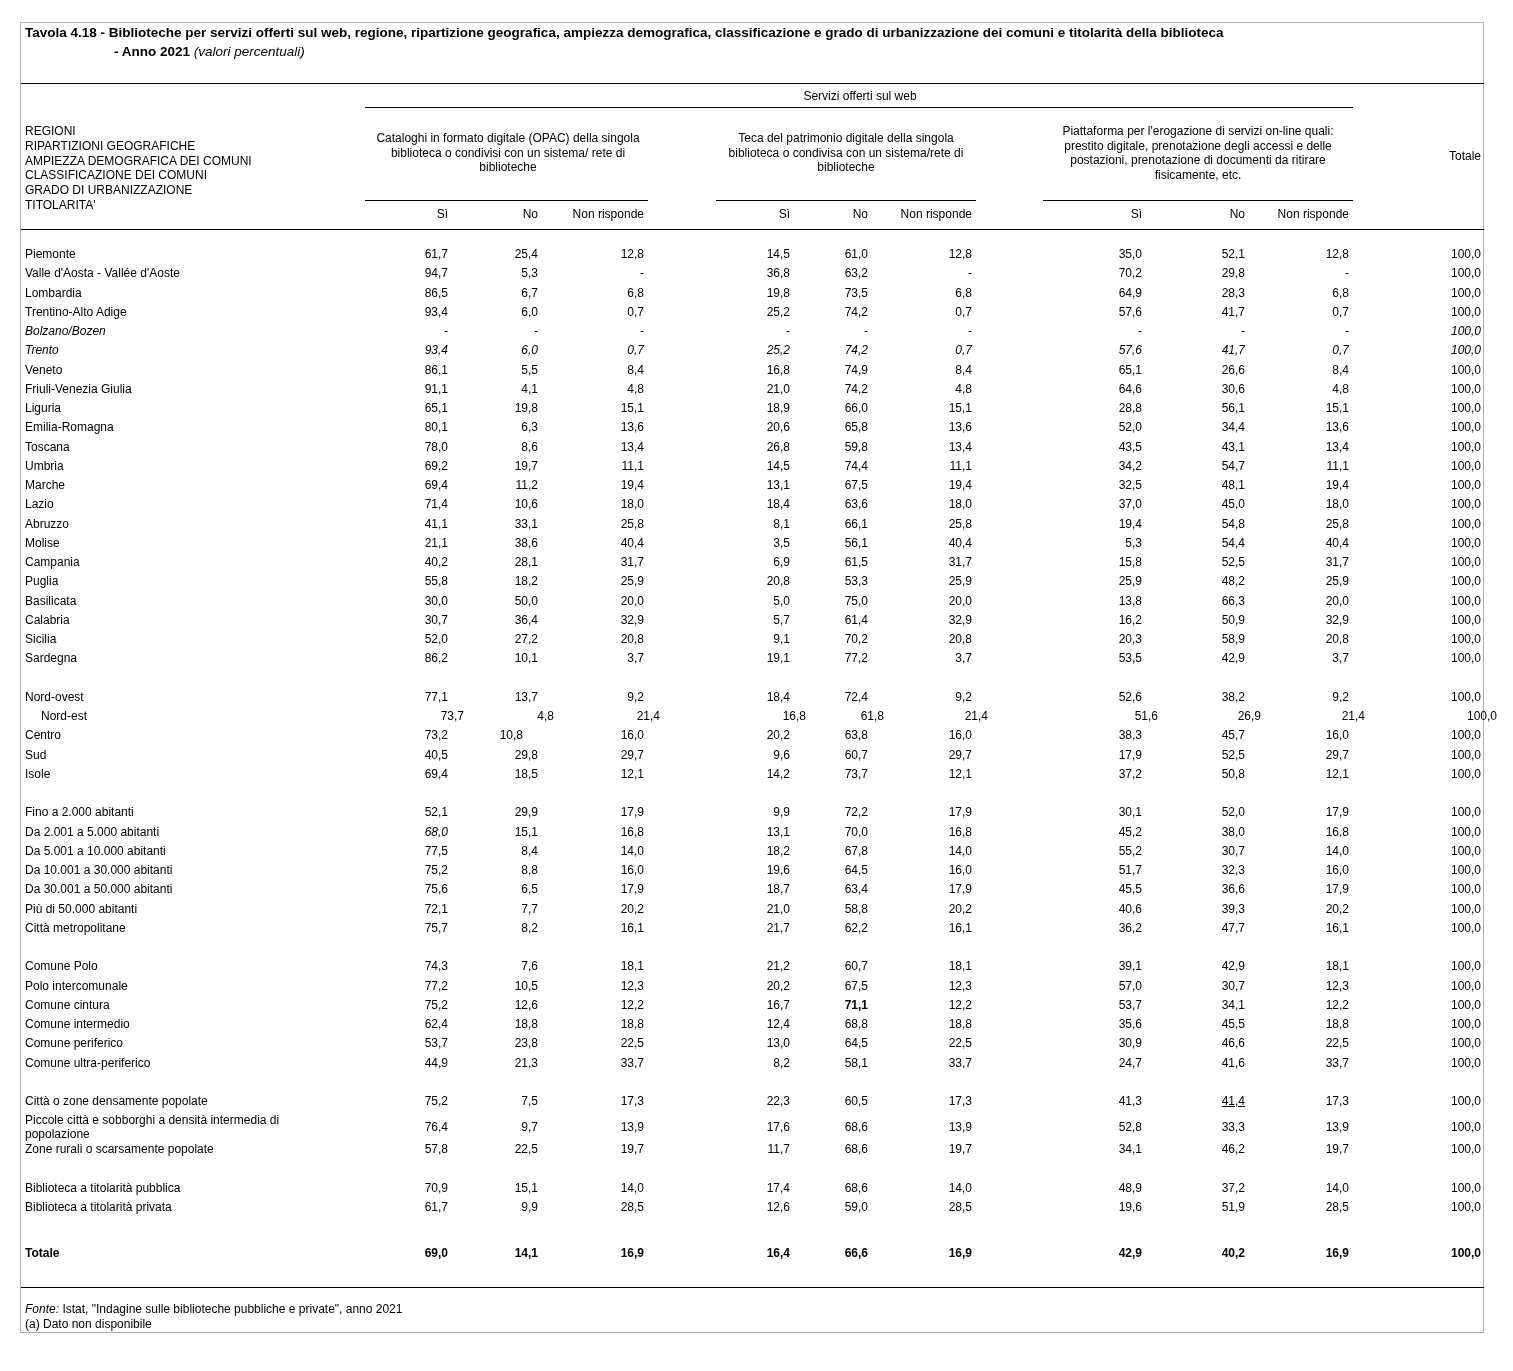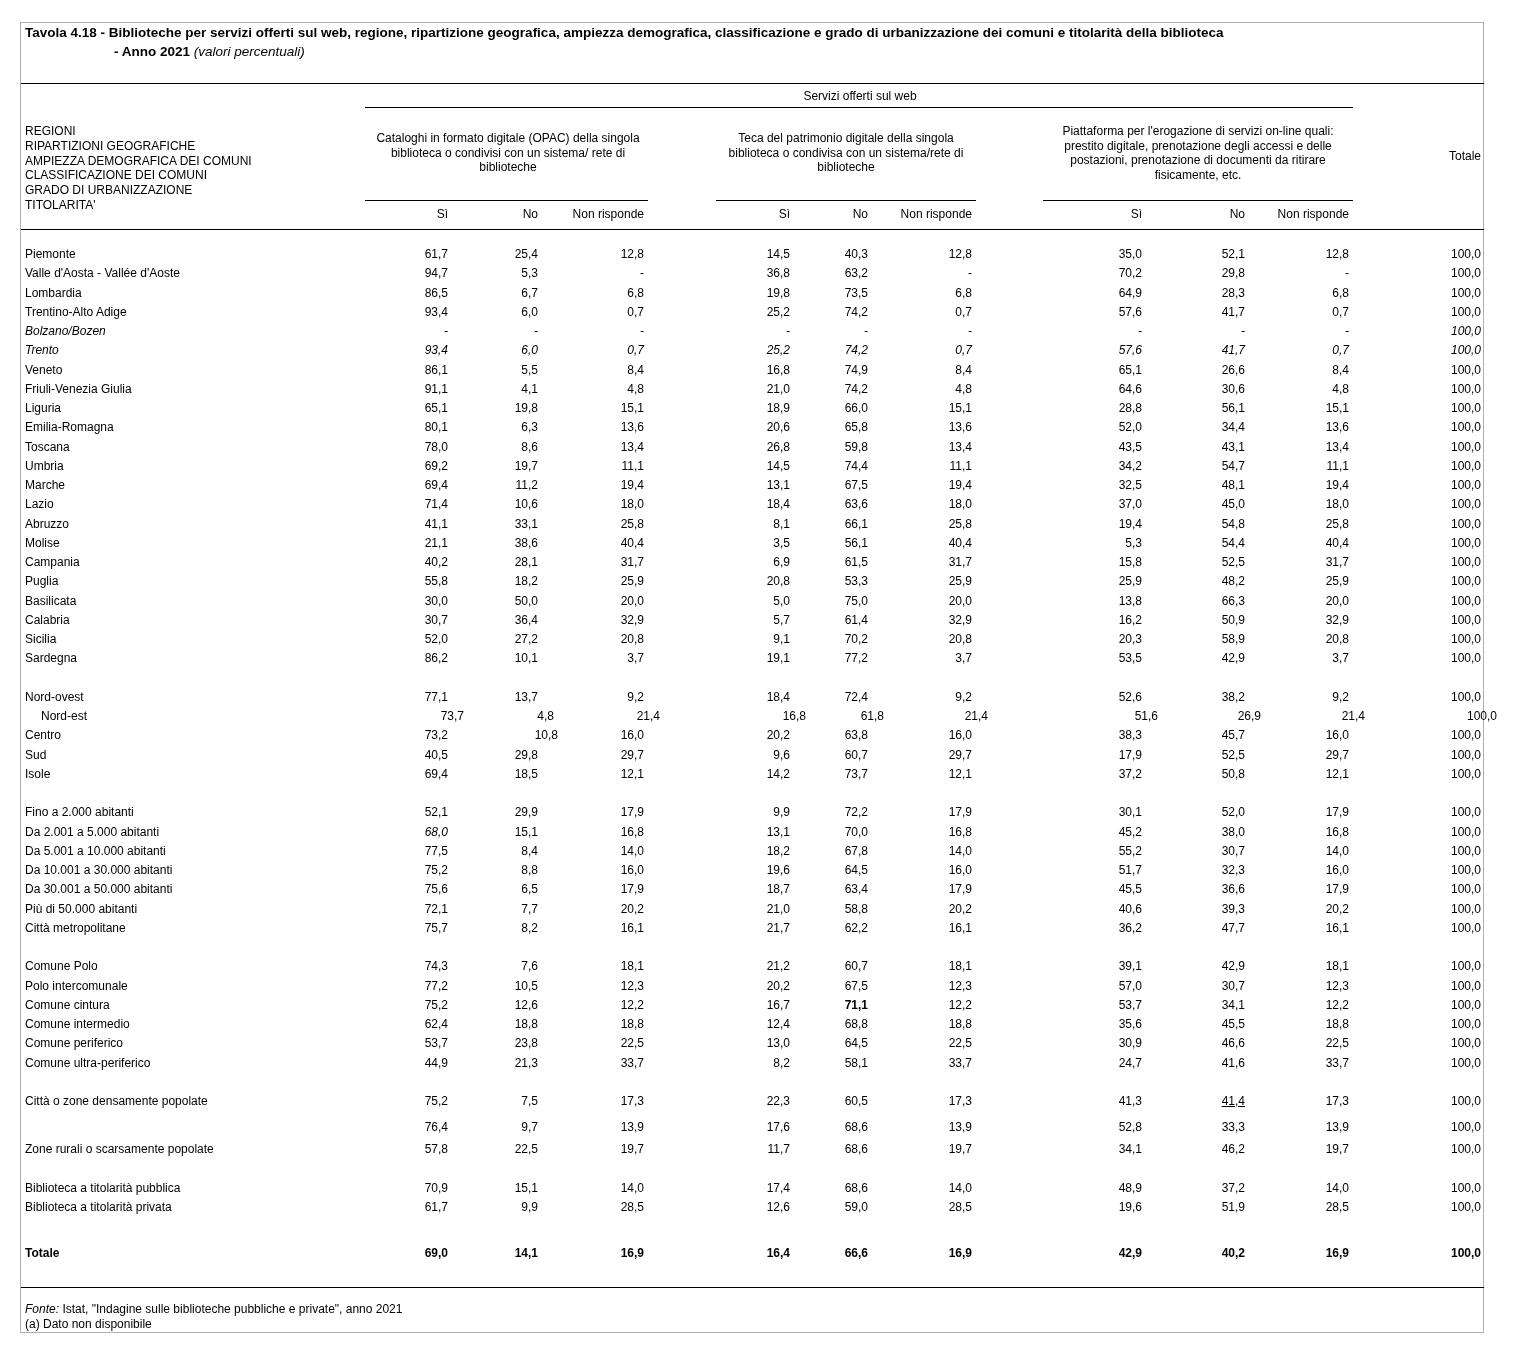--- a/index.html
+++ b/index.html
@@ -69,21 +69,21 @@
 <div class="t r" style="left:1197px; width:48px; top:207px;">No</div>
 <div class="t r" style="left:1249px; width:100px; top:207px;">Non risponde</div>
 
 <div id="body-rows">
     <div class="row" style="top: 245px;">
       <span class="lbl">Piemonte</span>
       <span class="v" style="left: 388px;">61,7</span>
       <span class="v" style="left: 478px;">25,4</span>
       <span class="v" style="left: 584px;">12,8</span>
       <span class="v" style="left: 730px;">14,5</span>
-      <span class="v" style="left: 808px;">40,3</span>
+      <span class="v" style="left: 808px;">61,0</span>
       <span class="v" style="left: 912px;">12,8</span>
       <span class="v" style="left: 1082px;">35,0</span>
       <span class="v" style="left: 1185px;">52,1</span>
       <span class="v" style="left: 1289px;">12,8</span>
       <span class="v" style="left: 1421px;">100,0</span>
     </div>
     <div class="row" style="top: 264.25px;">
       <span class="lbl">Valle d'Aosta - Vallée d'Aoste</span>
       <span class="v" style="left: 388px;">94,7</span>
       <span class="v" style="left: 478px;">5,3</span>
@@ -378,21 +378,21 @@
       <span class="v" style="left: 808px;">61,8</span>
       <span class="v" style="left: 912px;">21,4</span>
       <span class="v" style="left: 1082px;">51,6</span>
       <span class="v" style="left: 1185px;">26,9</span>
       <span class="v" style="left: 1289px;">21,4</span>
       <span class="v" style="left: 1421px;">100,0</span>
     </div>
     <div class="row" style="top: 726.25px;">
       <span class="lbl">Centro</span>
       <span class="v" style="left: 388px;">73,2</span>
-      <span class="v" style="left: 498px;">10,8</span>
+      <span class="v" style="left: 463px;">10,8</span>
       <span class="v" style="left: 584px;">16,0</span>
       <span class="v" style="left: 730px;">20,2</span>
       <span class="v" style="left: 808px;">63,8</span>
       <span class="v" style="left: 912px;">16,0</span>
       <span class="v" style="left: 1082px;">38,3</span>
       <span class="v" style="left: 1185px;">45,7</span>
       <span class="v" style="left: 1289px;">16,0</span>
       <span class="v" style="left: 1421px;">100,0</span>
     </div>
     <div class="row" style="top: 745.5px;">
@@ -597,20 +597,21 @@
       <span class="v" style="left: 584px;">17,3</span>
       <span class="v" style="left: 730px;">22,3</span>
       <span class="v" style="left: 808px;">60,5</span>
       <span class="v" style="left: 912px;">17,3</span>
       <span class="v" style="left: 1082px;">41,3</span>
       <span class="v" style="left: 1185px; text-decoration: underline;">41,4</span>
       <span class="v" style="left: 1289px;">17,3</span>
       <span class="v" style="left: 1421px;">100,0</span>
     </div>
     <div class="row tall" style="top: 1111.25px;">
+      <span class="lbl">Piccole città e sobborghi a densità intermedia di popolazione</span>
       <span class="v" style="left: 388px;">76,4</span>
       <span class="v" style="left: 478px;">9,7</span>
       <span class="v" style="left: 584px;">13,9</span>
       <span class="v" style="left: 730px;">17,6</span>
       <span class="v" style="left: 808px;">68,6</span>
       <span class="v" style="left: 912px;">13,9</span>
       <span class="v" style="left: 1082px;">52,8</span>
       <span class="v" style="left: 1185px;">33,3</span>
       <span class="v" style="left: 1289px;">13,9</span>
       <span class="v" style="left: 1421px;">100,0</span>

